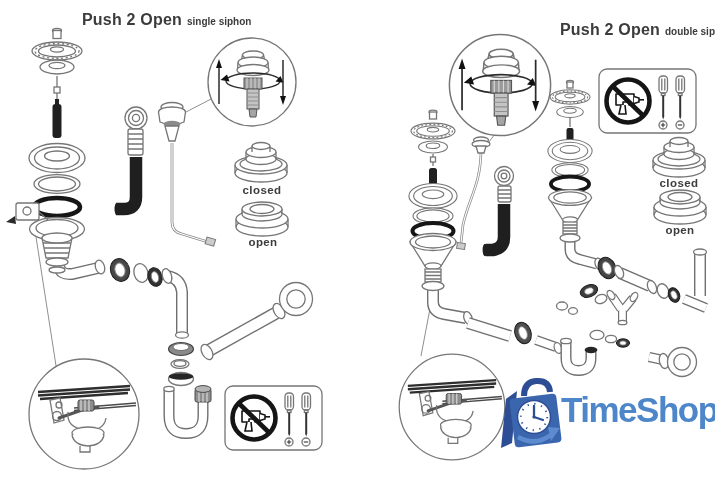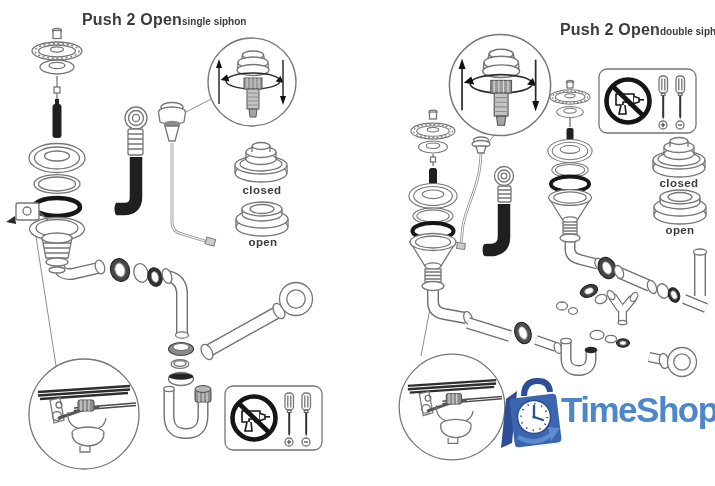--- a/index.html
+++ b/index.html
@@ -3,21 +3,21 @@
 <meta charset="utf-8">
 <style>
   html,body{margin:0;padding:0;}
   body{
     width:715px;height:486px;background:#ffffff;position:relative;overflow:hidden;
     font-family:"Liberation Sans",sans-serif;
   }
   .abs{position:absolute;}
   .title{white-space:nowrap;color:#3c3c3c;}
   .title .big{font-size:16px;font-weight:700;letter-spacing:.2px;}
-  .title .small{font-size:10px;font-weight:700;}
+  .title .small{font-size:10px;font-weight:700;margin-left:5px;}
   .plug-label{
     position:absolute;width:58px;text-align:center;
     font-size:11.5px;font-weight:700;color:#3c3c3c;letter-spacing:.4px;
   }
   .logo-text{
     position:absolute;left:561px;top:390px;
     font-size:35px;font-weight:700;color:#4d86c9;letter-spacing:-1.5px;
   }
   svg{position:absolute;left:0;top:0;}
   .ln{stroke:#767676;fill:none;stroke-width:1.3;}

